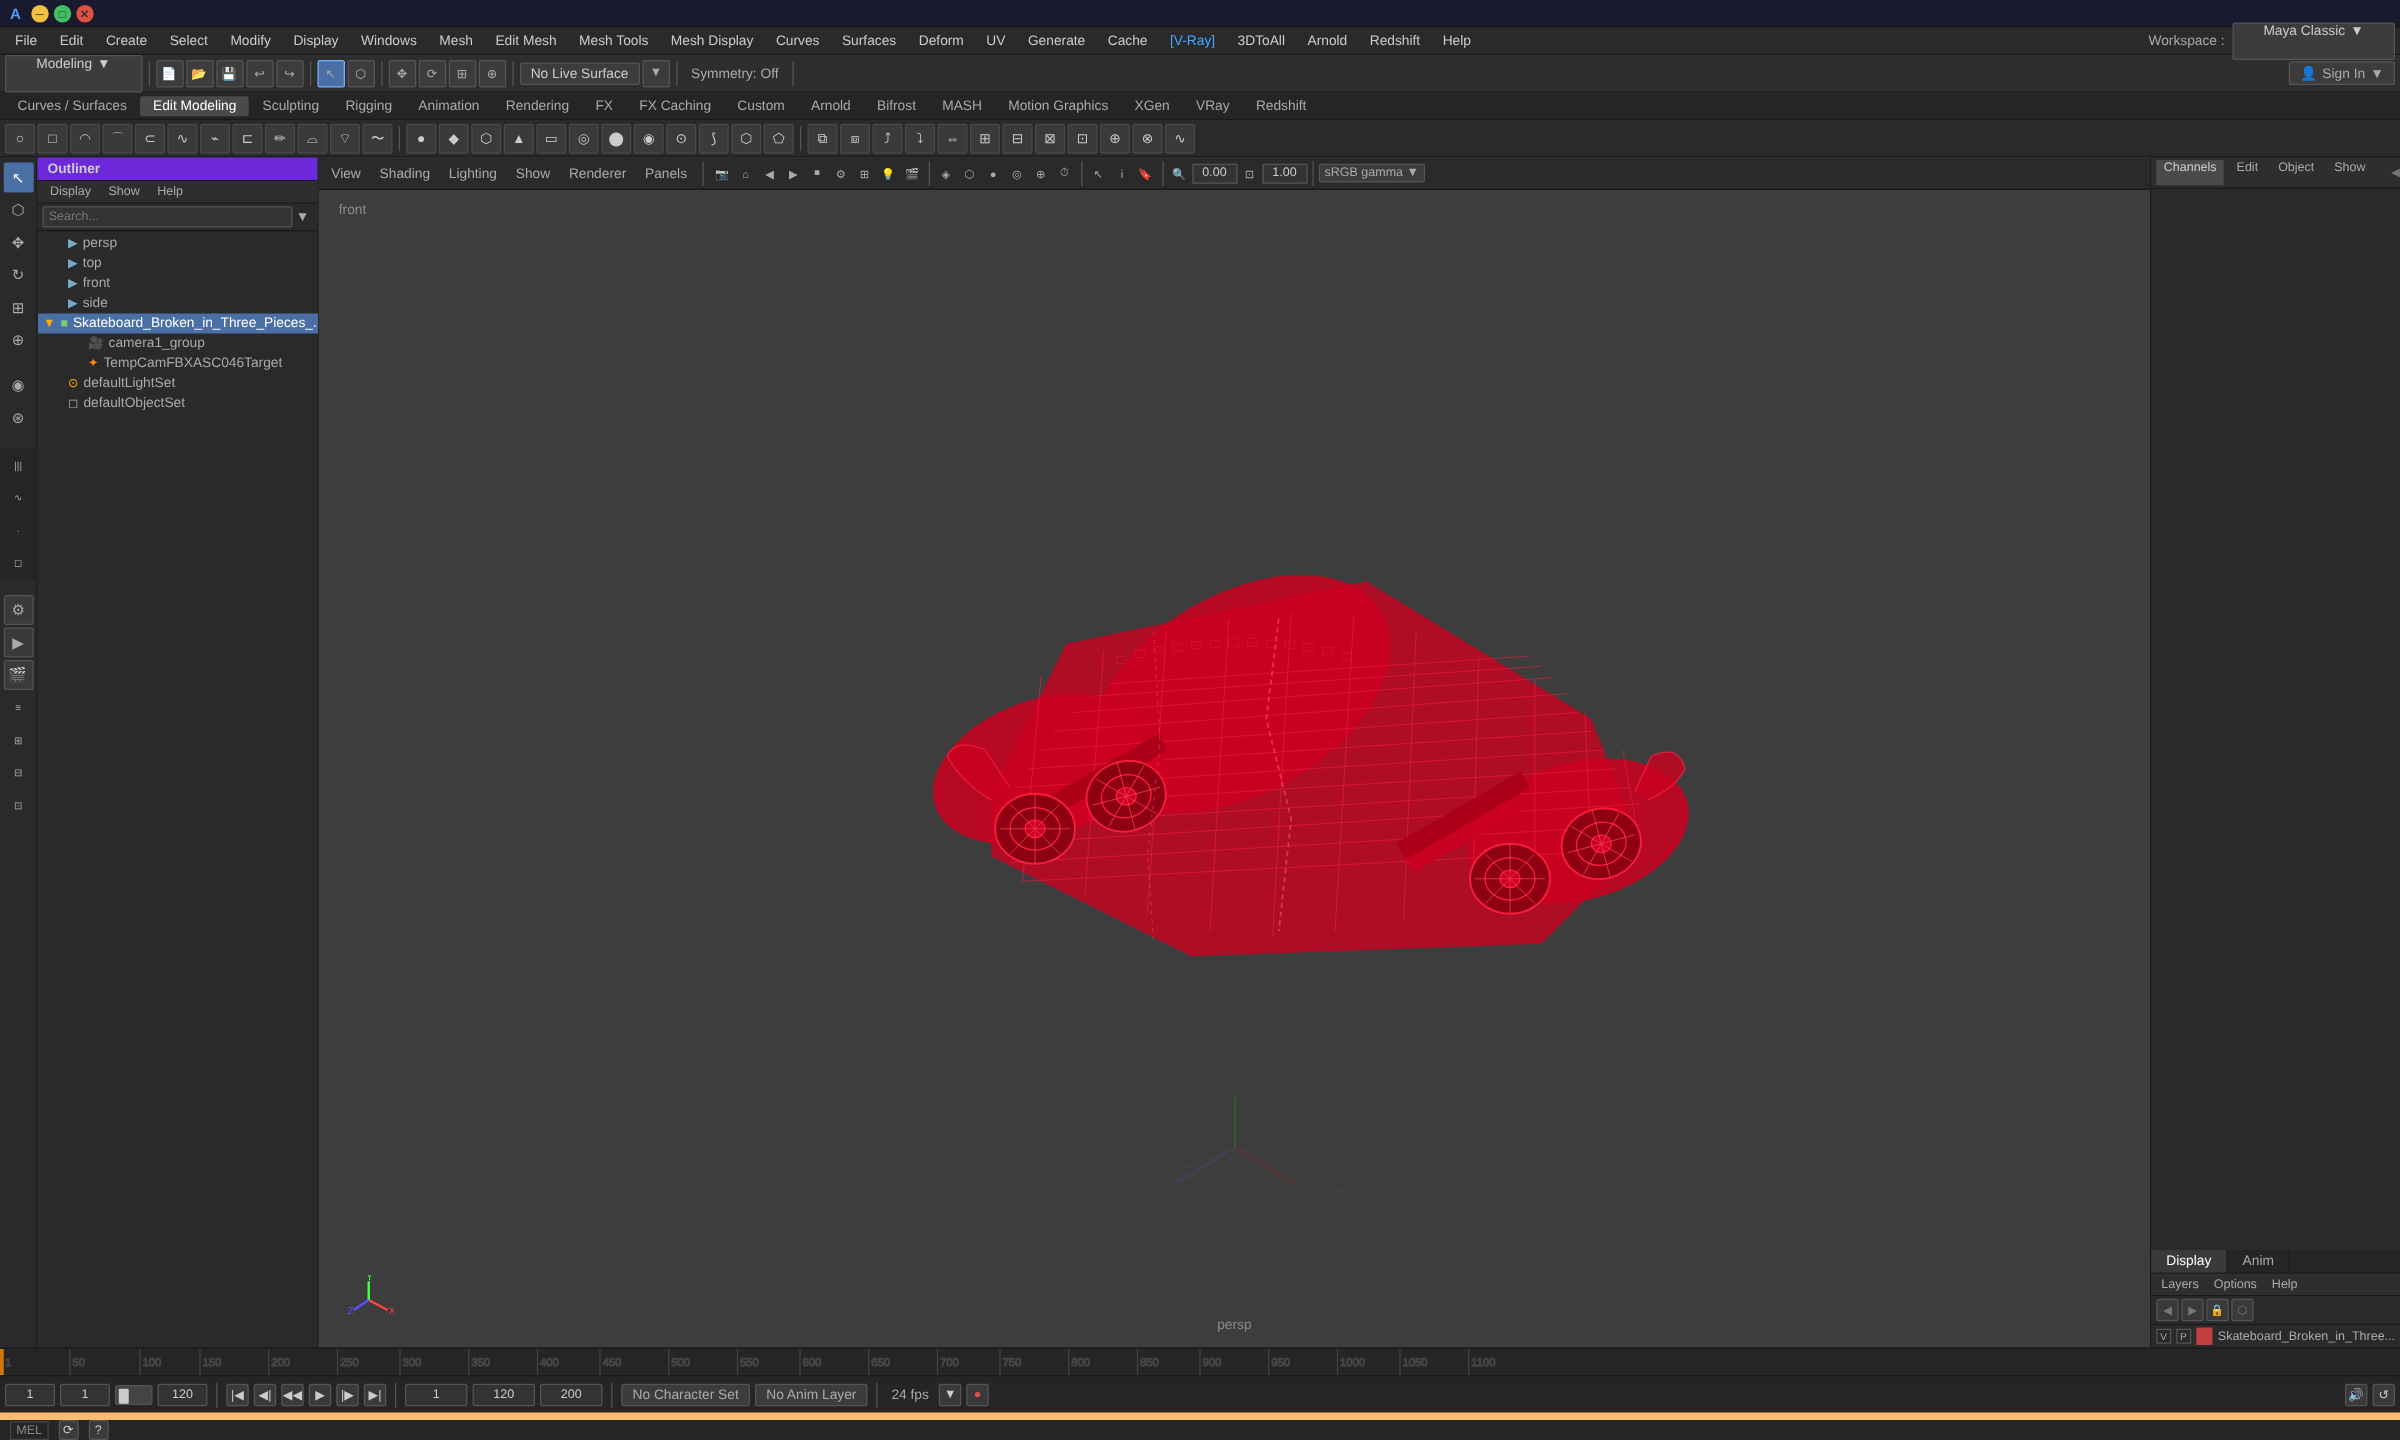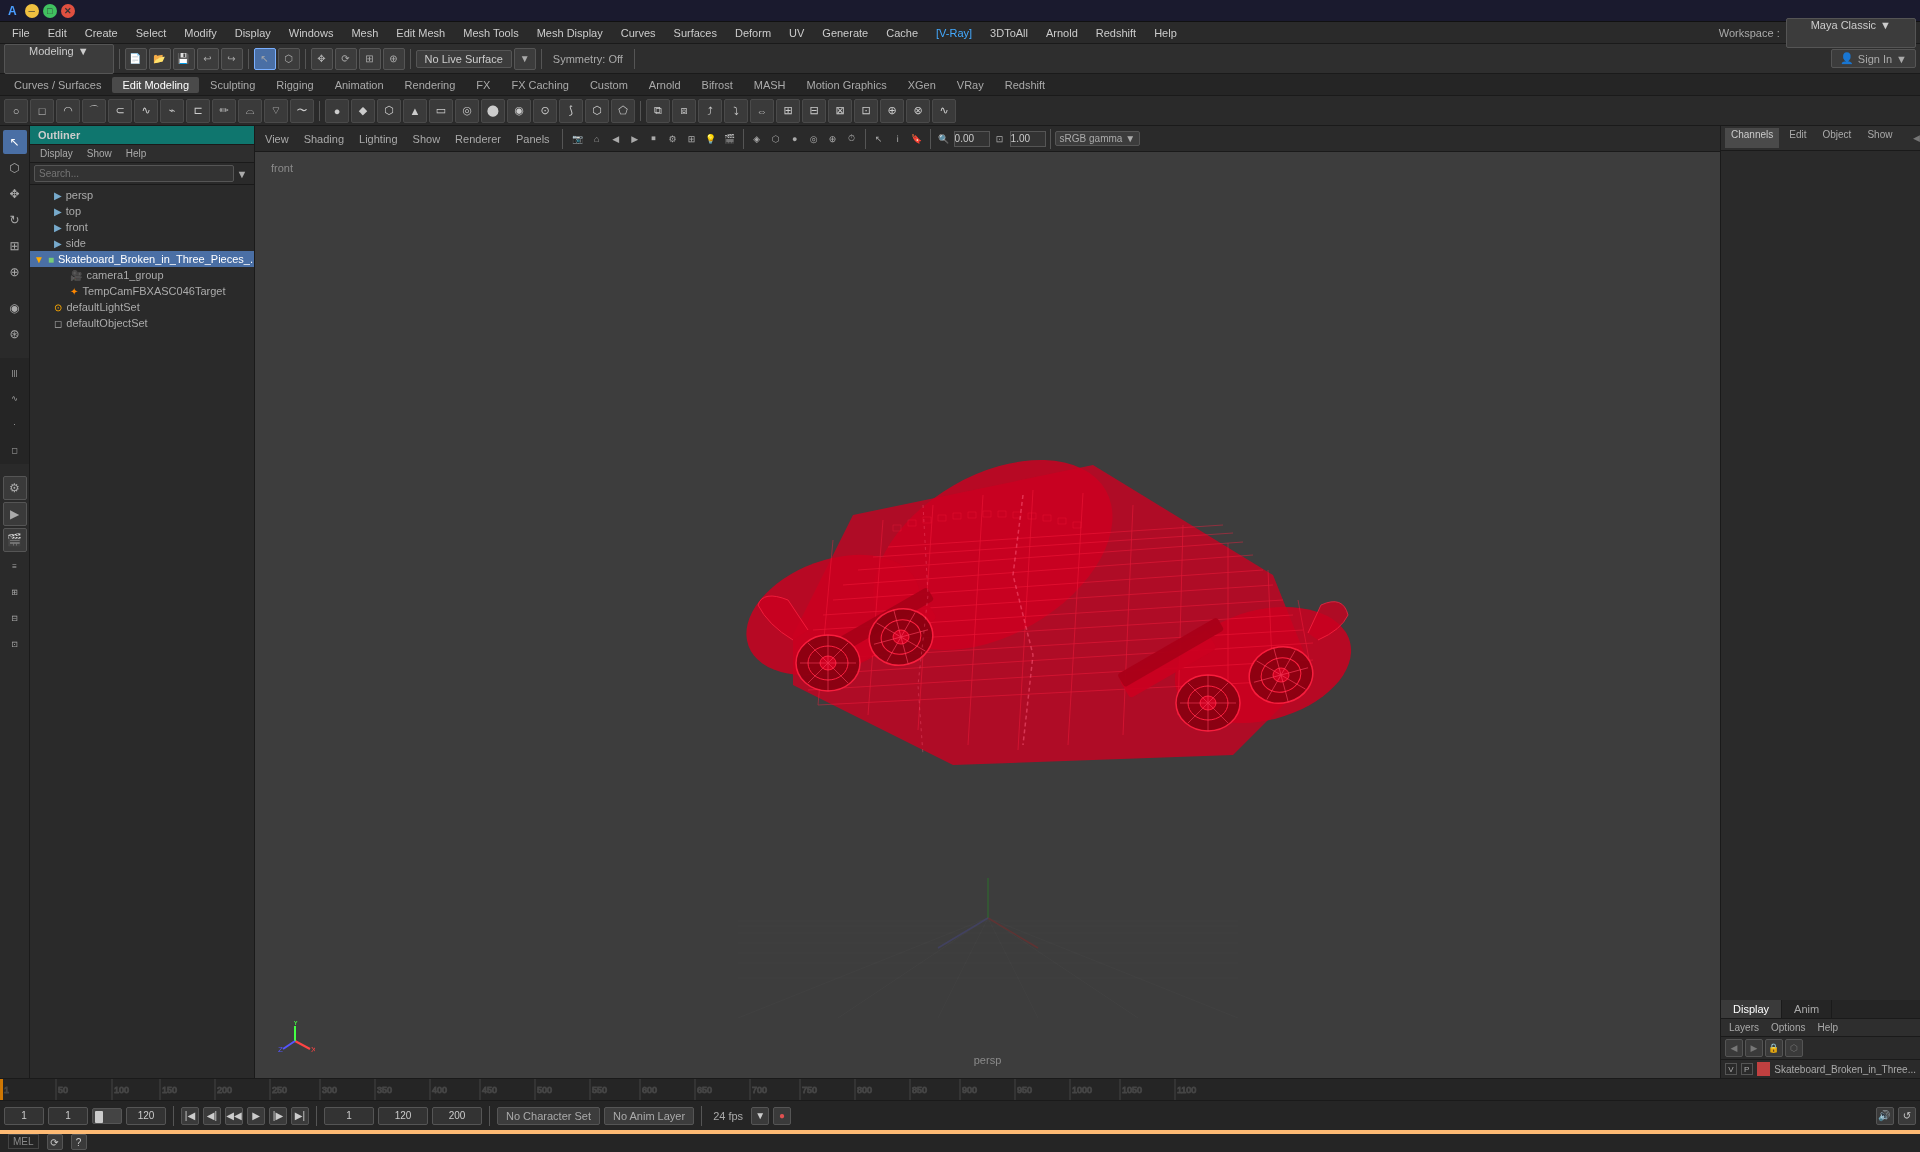--- a/index.html
+++ b/index.html
@@ -188,21 +188,21 @@
 
     
     #outliner {
       width: 225px;
       background: #2a2a2a;
       border-right: 1px solid #1a1a1a;
       display: flex;
       flex-direction: column;
     }
     #outliner-header {
-      background: #0f766e;
+      background: #6d28d9;
       padding: 3px 8px;
       font-size: 11px;
       font-weight: bold;
       color: #ccc;
       border-bottom: 1px solid #1a1a1a;
     }
     #outliner-menubar {
       display: flex;
       gap: 2px;
       padding: 2px 4px;
@@ -449,23 +449,23 @@
       color: #aaa;
       font-size: 11px;
       cursor: pointer;
     }
 
     
     #status-bar {
       height: 22px;
       background: #252525;
       display: flex;
-      align-items: flex-start;
+      align-items: flex-end;
       padding: 0 8px;
-      border-top: 4px solid #fdba74;
+      border-top: 6px solid #fdba74;
       gap: 8px;
     }
     .mel-label {
       color: #888;
       font-size: 10px;
       border: 1px solid #444;
       padding: 1px 4px;
     }
     .status-text {
       color: #aaa;
@@ -493,20 +493,21 @@
       border-radius: 2px;
       padding: 1px 4px;
       color: #aaa;
       font-size: 10px;
     }
     .vp-num-input {
       width: 36px; height: 16px;
       background: #333;
       border: 1px solid #555;
       color: #ccc;
+      text-align: center;
       font-size: 10px;
     }
 
     
     #channel-header {
       display: flex;
       padding: 2px 4px;
       gap: 4px;
       border-bottom: 1px solid #1a1a1a;
       background: #2e2e2e;

